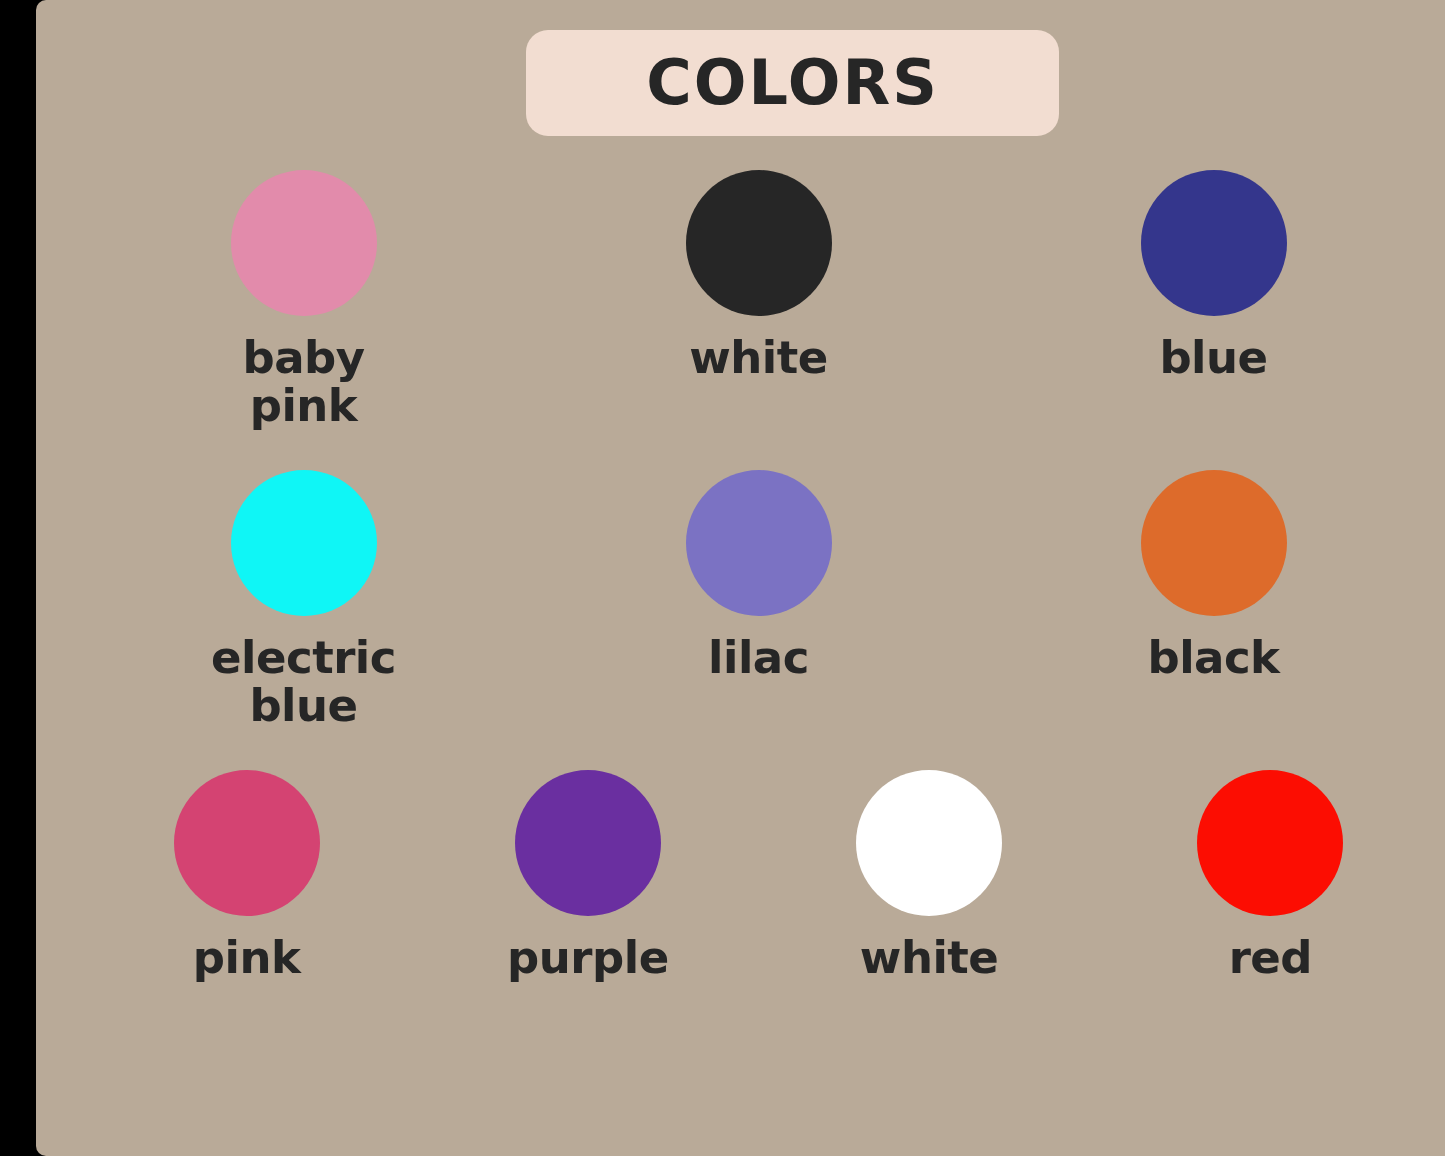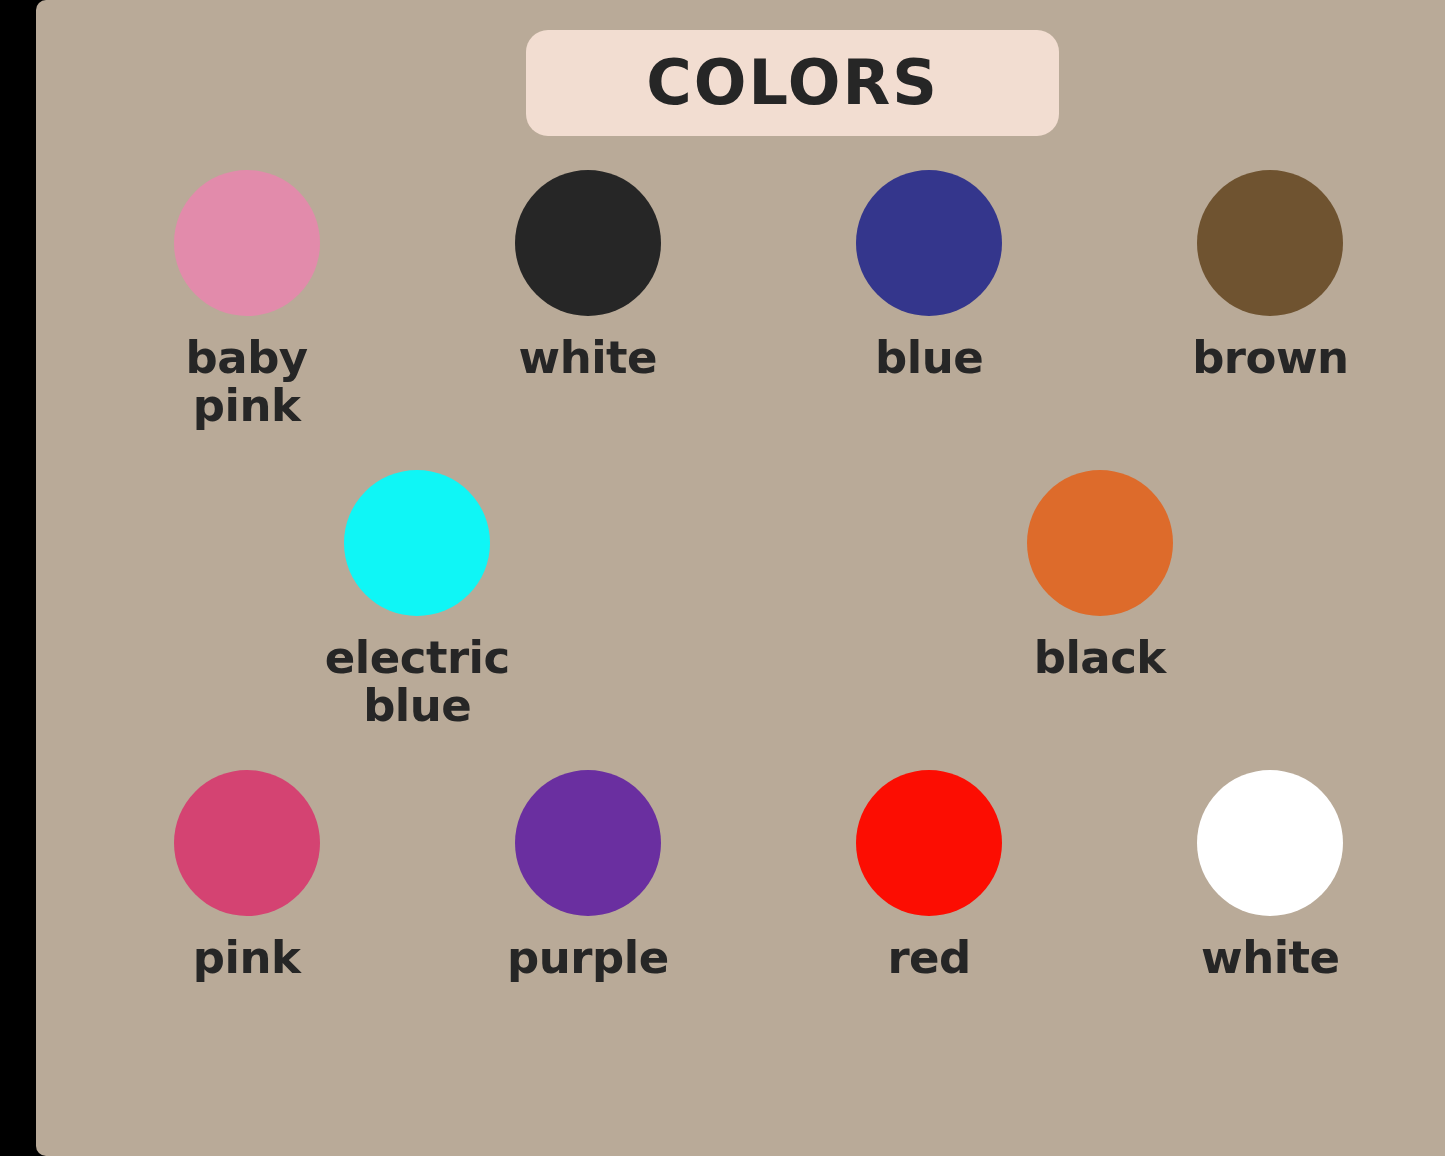--- a/index.html
+++ b/index.html
@@ -123,50 +123,50 @@
 pink</div>
         </div>
         <div class="cell">
           <div class="swatch" style="background: rgb(38, 38, 38);"></div>
           <div class="label">white</div>
         </div>
         <div class="cell">
           <div class="swatch" style="background: rgb(52, 54, 140);"></div>
           <div class="label">blue</div>
         </div>
-        <div class="cell">
-          <div class="swatch" style="background: rgb(111, 83, 48);"></div>
-          <div class="label">brown</div>
-        </div>
       </div>
       <div class="row">
         <div class="cell">
           <div class="swatch" style="background: rgb(15, 246, 246);"></div>
           <div class="label">electric
 blue</div>
+        </div>
+        <div class="cell">
+          <div class="swatch" style="background: rgb(123, 114, 195);"></div>
+          <div class="label">lilac</div>
         </div>
         <div class="cell">
           <div class="swatch" style="background: rgb(221, 107, 43);"></div>
           <div class="label">black</div>
         </div>
       </div>
       <div class="row">
         <div class="cell">
           <div class="swatch" style="background: rgb(212, 67, 114);"></div>
           <div class="label">pink</div>
         </div>
         <div class="cell">
           <div class="swatch" style="background: rgb(106, 47, 160);"></div>
           <div class="label">purple</div>
         </div>
         <div class="cell">
+          <div class="swatch" style="background: rgb(255, 255, 255);"></div>
+          <div class="label">white</div>
+        </div>
+        <div class="cell">
           <div class="swatch" style="background: rgb(252, 13, 2);"></div>
           <div class="label">red</div>
-        </div>
-        <div class="cell">
-          <div class="swatch" style="background: rgb(255, 255, 255);"></div>
-          <div class="label">white</div>
         </div>
       </div>
     </div>
 
 
 </div>
 
 </body></html>

